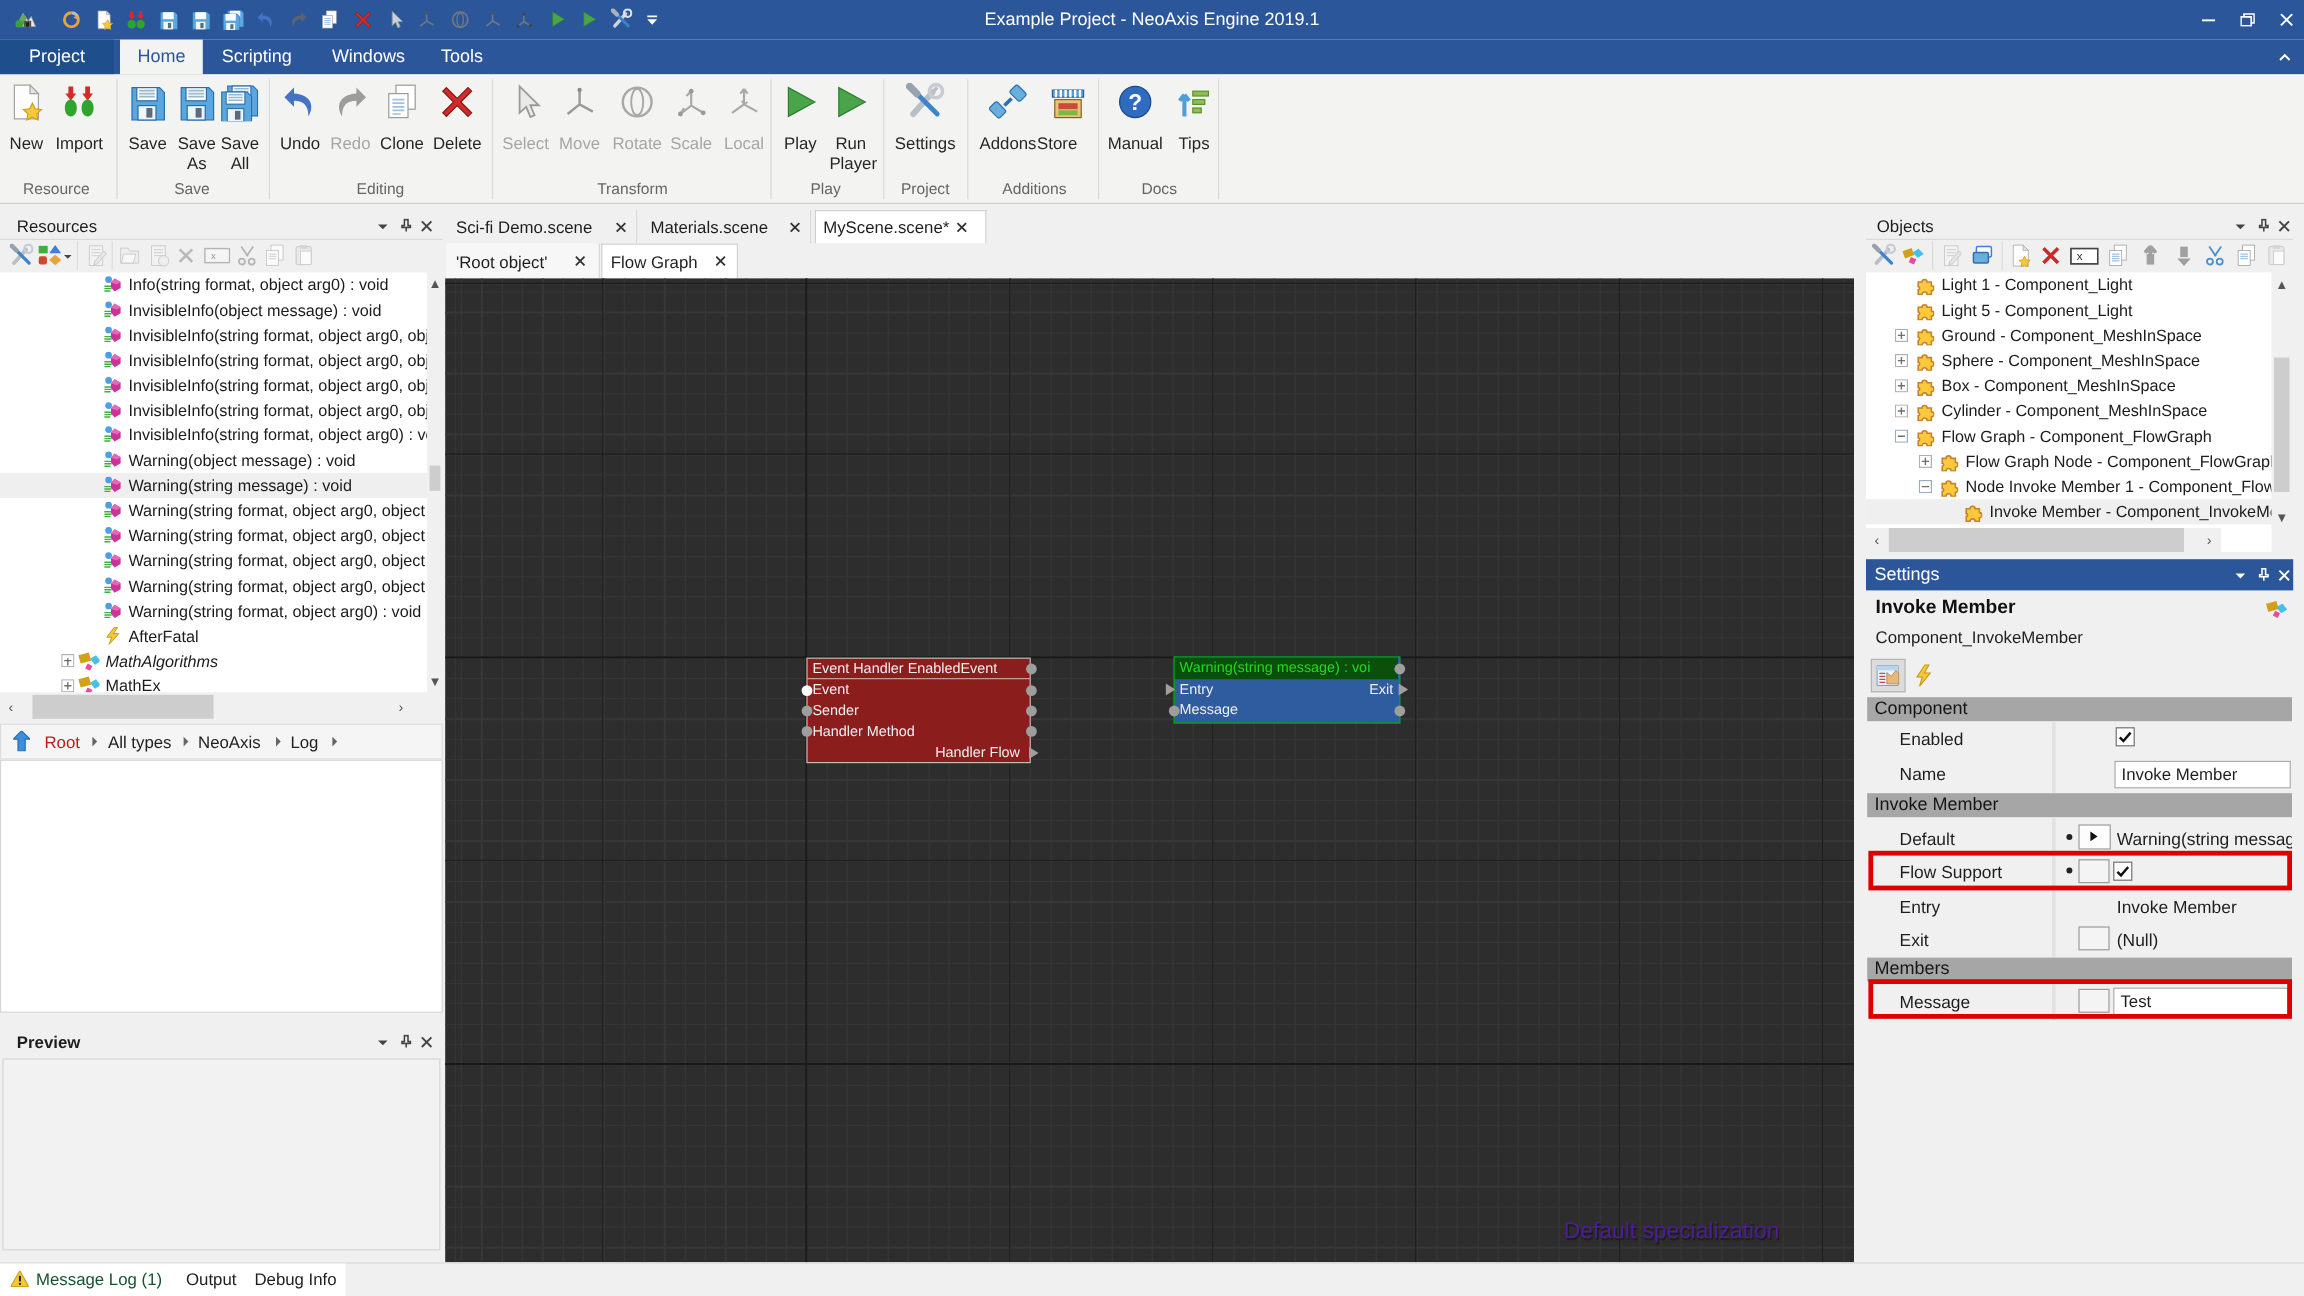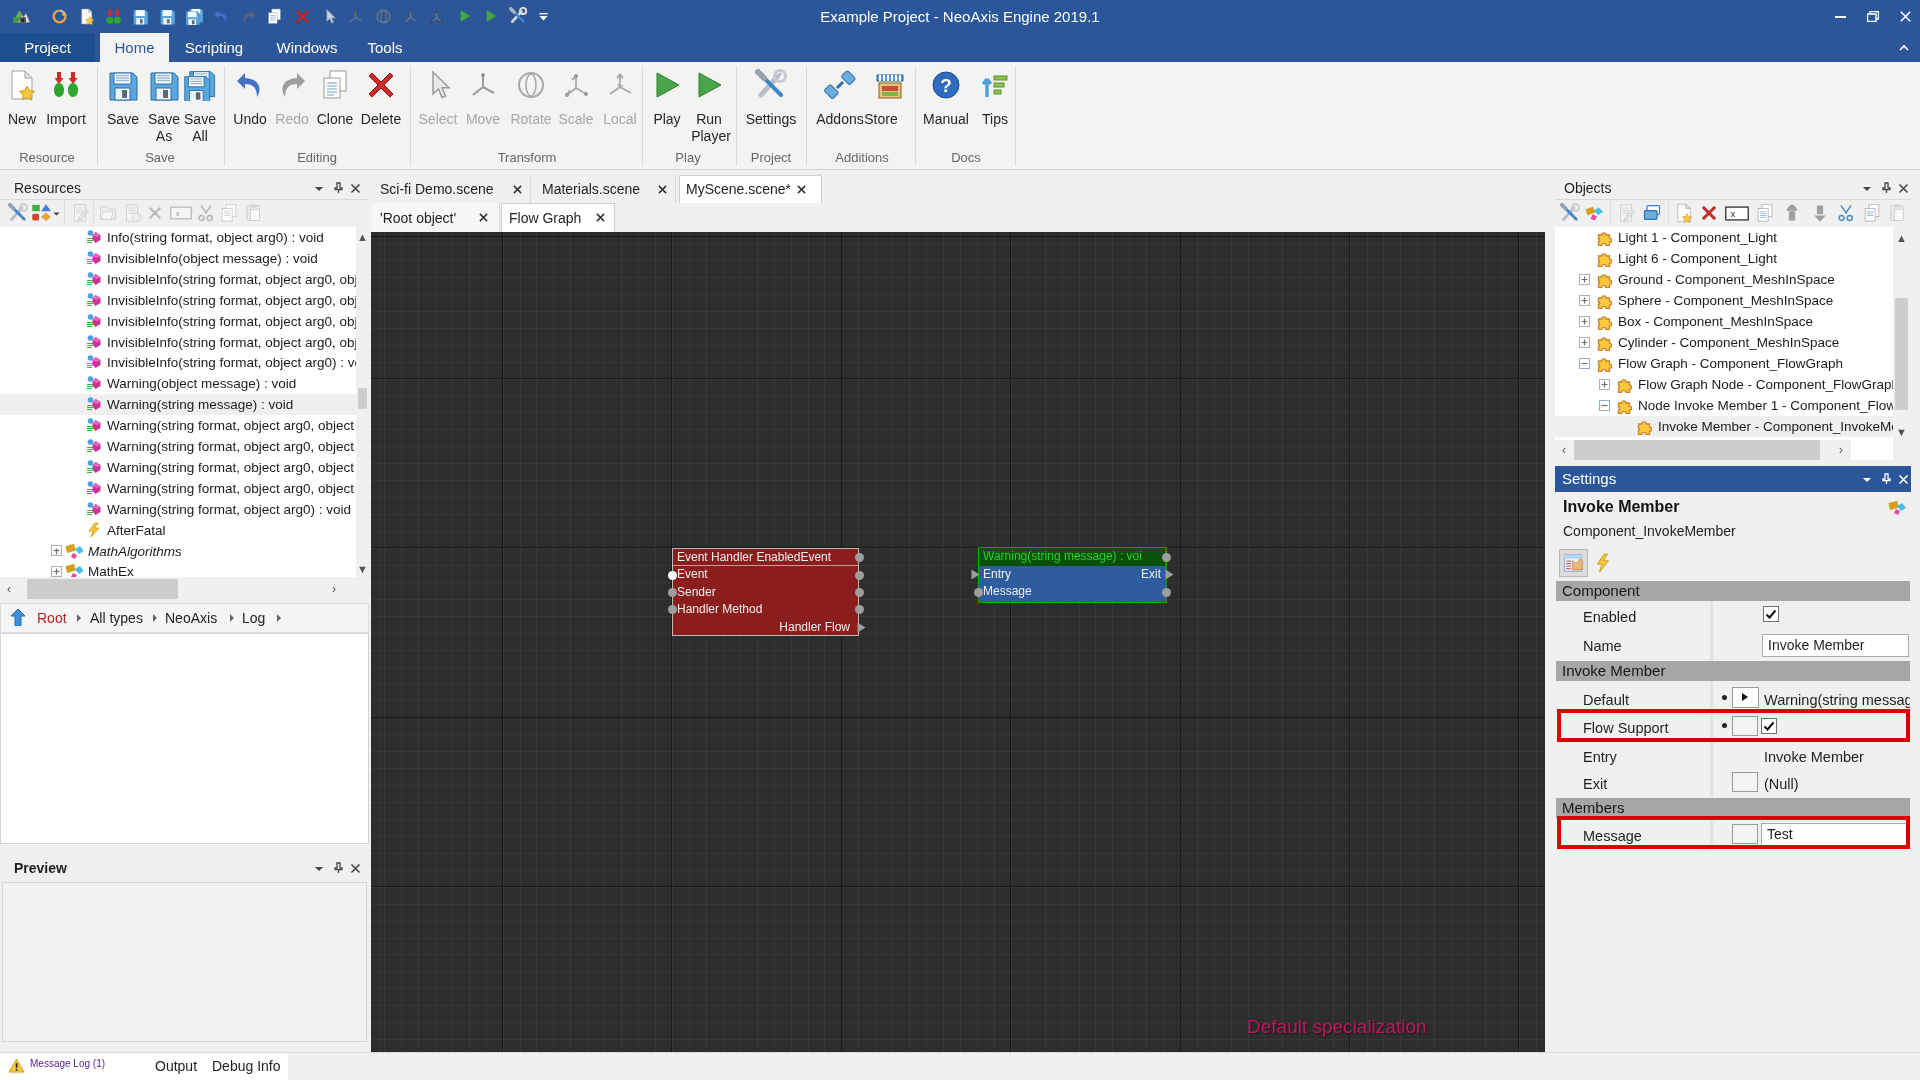--- a/index.html
+++ b/index.html
@@ -620,21 +620,21 @@
 <div class="abs noderow" style="left:979px;top:583.3px;width:186px;height:17.7px;line-height:17.7px;">Message</div>
 <div class="abs sock" style="left:1161.5px;top:552.5px;background:#9e9e9e;"></div>
 <svg class="abs" style="left:970.5px;top:569.0px;width:9px;height:11px;" viewBox="0 0 9 11">
     <path d="M0.5 0.5 L8.5 5.5 L0.5 10.5 Z" fill="#9e9e9e"></path>
   </svg>
 <svg class="abs" style="left:1164.5px;top:569.0px;width:9px;height:11px;" viewBox="0 0 9 11">
     <path d="M0.5 0.5 L8.5 5.5 L0.5 10.5 Z" fill="#9e9e9e"></path>
   </svg>
 <div class="abs sock" style="left:973.5px;top:587.5px;background:#9e9e9e;"></div>
 <div class="abs sock" style="left:1161.5px;top:587.5px;background:#9e9e9e;"></div>
-<div class="abs" style="left:1247px;top:1016px;width:292px;text-align:left;font-size:19px;color:#be185d;text-shadow:1px 1px 1px #1a1a1a;">Default specialization</div>
+<div class="abs" style="left:1247px;top:1016px;width:292px;text-align:center;font-size:19px;color:#4c1d95;text-shadow:1px 1px 1px #1a1a1a;">Default specialization</div>
 
 <div class="abs" style="left:1555px;top:175px;width:356px;height:877px;background:#f0f0f0;"></div>
 <div class="abs" style="left:1564px;top:180px;font-size:14px;color:#1e1e1e;">Objects</div>
 <div class="abs" style="left:1555px;top:199px;width:356px;height:1px;background:#d9d9d9;"></div>
 <svg class="abs" style="left:1862px;top:184px;width:10px;height:10px;" viewBox="0 0 10 10">
     <path d="M1 3 l4 4 4-4 z" fill="#444"></path>
   </svg>
 <svg class="abs" style="left:1881px;top:182px;width:11px;height:12px;" viewBox="0 0 11 12">
     <path d="M4 1 h3 v5 h2 v1.6 H2 V6 h2 z M5.5 7.6 v3.4" stroke="#444" stroke-width="1.3" fill="none"></path>
   </svg>
@@ -705,21 +705,21 @@
     <rect x="12" y="10" width="14" height="18" fill="#fbfbfb" stroke="#c5c5c5"></rect>
   </svg>
 <div class="abs" style="left:1555px;top:227px;width:338px;height:213px;background:#fff;"></div>
 <svg class="abs" style="left:1596px;top:229.5px;width:16px;height:16px;" viewBox="0 0 16 16">
     <path d="M2.5 5 h3.2 a2.1 2.1 0 1 1 4.2 0 H13.5 v3.2 a2.1 2.1 0 1 1 0 4.2 v3.1 H9.9 a2.1 2.1 0 1 0 -4.2 0 H2.5 v-4 a1 1 0 0 0 0 -2.5 z" fill="#fbc93d" stroke="#c8822a" stroke-width="1.3"></path>
   </svg>
 <div class="abs treerow" style="left:1618px;top:227.0px;width:275px;">Light 1 - Component_Light</div>
 <svg class="abs" style="left:1596px;top:250.5px;width:16px;height:16px;" viewBox="0 0 16 16">
     <path d="M2.5 5 h3.2 a2.1 2.1 0 1 1 4.2 0 H13.5 v3.2 a2.1 2.1 0 1 1 0 4.2 v3.1 H9.9 a2.1 2.1 0 1 0 -4.2 0 H2.5 v-4 a1 1 0 0 0 0 -2.5 z" fill="#fbc93d" stroke="#c8822a" stroke-width="1.3"></path>
   </svg>
-<div class="abs treerow" style="left:1618px;top:248.0px;width:275px;">Light 6 - Component_Light</div>
+<div class="abs treerow" style="left:1618px;top:248.0px;width:275px;">Light 5 - Component_Light</div>
 <svg class="abs" style="left:1579px;top:274.0px;width:11px;height:11px;" viewBox="0 0 11 11">
     <rect x="0.5" y="0.5" width="10" height="10" fill="#fff" stroke="#b0b0b0"></rect>
     <path d="M2.5 5.5 h6 M5.5 2.5 v6" stroke="#707070" stroke-width="1.2"></path>
   </svg>
 <svg class="abs" style="left:1596px;top:271.5px;width:16px;height:16px;" viewBox="0 0 16 16">
     <path d="M2.5 5 h3.2 a2.1 2.1 0 1 1 4.2 0 H13.5 v3.2 a2.1 2.1 0 1 1 0 4.2 v3.1 H9.9 a2.1 2.1 0 1 0 -4.2 0 H2.5 v-4 a1 1 0 0 0 0 -2.5 z" fill="#fbc93d" stroke="#c8822a" stroke-width="1.3"></path>
   </svg>
 <div class="abs treerow" style="left:1618px;top:269.0px;width:275px;">Ground - Component_MeshInSpace</div>
 <svg class="abs" style="left:1579px;top:295.0px;width:11px;height:11px;" viewBox="0 0 11 11">
     <rect x="0.5" y="0.5" width="10" height="10" fill="#fff" stroke="#b0b0b0"></rect>
@@ -851,15 +851,15 @@
 <div class="abs redrect" style="top:709px;height:33px;"></div>
 <div class="abs redrect" style="top:816px;height:33px;"></div>
 
 <div class="abs" style="left:0;top:1052px;width:1920px;height:28px;background:#f0f0f0;border-top:1px solid #d9d9d9;"></div>
 <div class="abs" style="left:0;top:1053px;width:288px;height:27px;background:#fff;"></div>
 <svg class="abs" style="left:9px;top:1059px;width:15px;height:14px;" viewBox="0 0 16 15">
     <path d="M8 0 L16 14 H0 Z" fill="#f5c83a" stroke="#caa011"></path>
     <rect x="7.2" y="4.5" width="1.8" height="5" fill="#222"></rect>
     <rect x="7.2" y="10.8" width="1.8" height="1.8" fill="#222"></rect>
   </svg>
-<div class="abs" style="left:30px;top:1058px;font-size:10px;color:#4c1d95;">Message Log (1)</div>
+<div class="abs" style="left:30px;top:1058px;font-size:14px;color:#14532d;">Message Log (1)</div>
 <div class="abs" style="left:155px;top:1058px;font-size:14px;color:#1e1e1e;">Output</div>
 <div class="abs" style="left:212px;top:1058px;font-size:14px;color:#1e1e1e;">Debug Info</div>
 
 </body></html>

